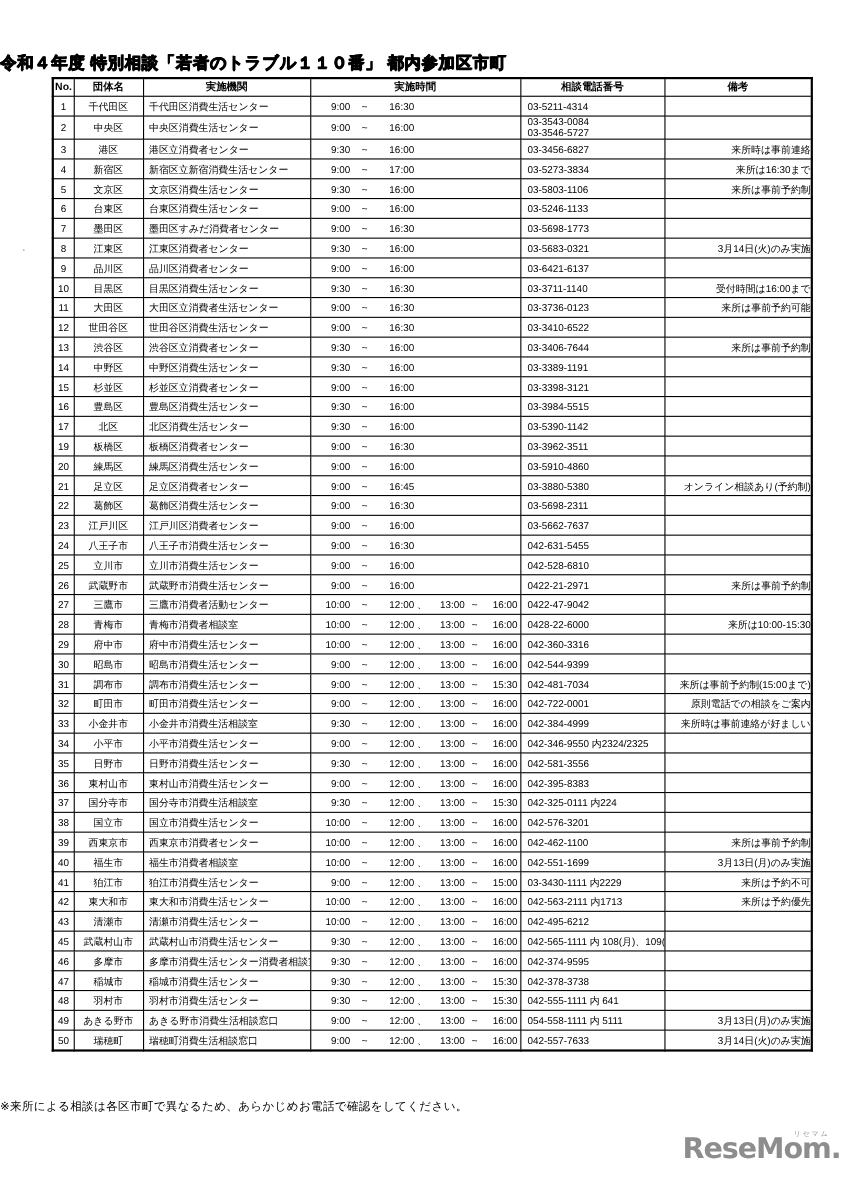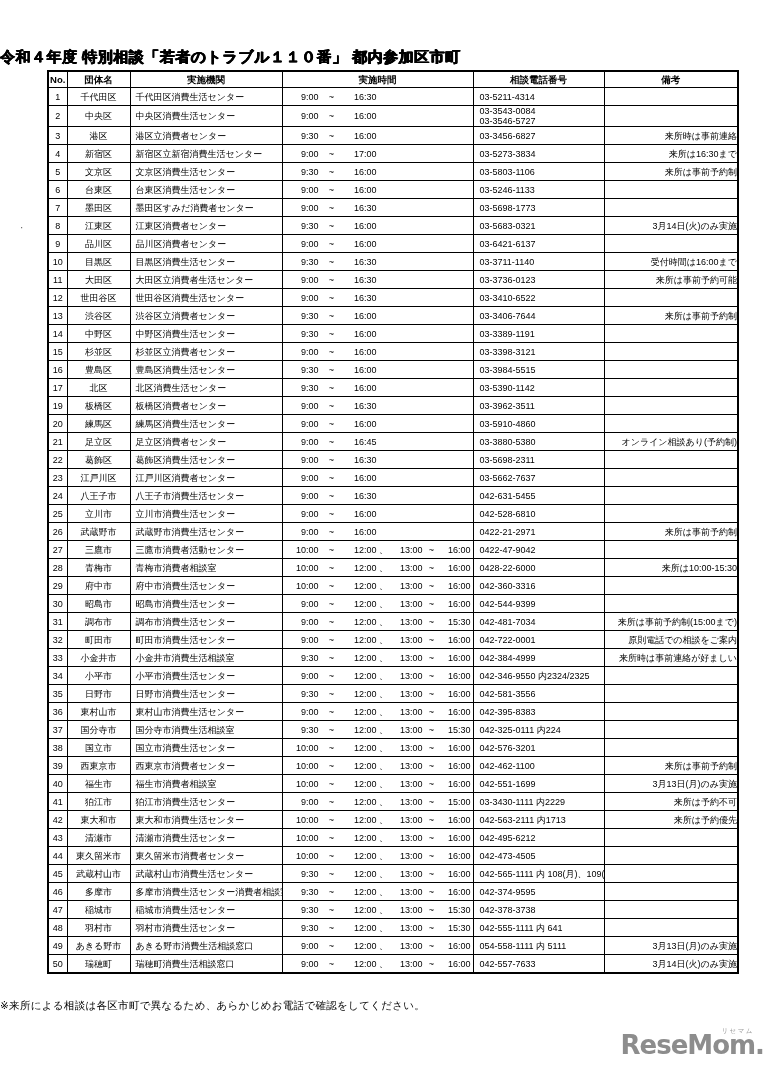--- a/index.html
+++ b/index.html
@@ -492,30 +492,20 @@
     <td class="c-no">43</td>
     <td class="c-name">清瀬市</td>
     <td class="c-org">清瀬市消費生活センター</td>
     <td class="c-time"><span class="ts r w-t1s">10:00</span><span class="ts c w-tl1">~</span><span class="ts r w-t1e">12:00</span><span class="ts c w-cm">、</span><span class="ts r w-t2s">13:00</span><span class="ts c w-tl2">~</span><span class="ts r w-t2e">16:00</span></td>
     <td class="c-phone">
           <div>042-495-6212</div>
         </td>
     <td class="c-note"></td>
   </tr>
       <tr>
-    <td class="c-no">44</td>
-    <td class="c-name">東久留米市</td>
-    <td class="c-org">東久留米市消費者センター</td>
-    <td class="c-time"><span class="ts r w-t1s">10:00</span><span class="ts c w-tl1">~</span><span class="ts r w-t1e">12:00</span><span class="ts c w-cm">、</span><span class="ts r w-t2s">13:00</span><span class="ts c w-tl2">~</span><span class="ts r w-t2e">16:00</span></td>
-    <td class="c-phone">
-          <div>042-473-4505</div>
-        </td>
-    <td class="c-note"></td>
-  </tr>
-      <tr>
     <td class="c-no">45</td>
     <td class="c-name">武蔵村山市</td>
     <td class="c-org">武蔵村山市消費生活センター</td>
     <td class="c-time"><span class="ts r w-t1s">9:30</span><span class="ts c w-tl1">~</span><span class="ts r w-t1e">12:00</span><span class="ts c w-cm">、</span><span class="ts r w-t2s">13:00</span><span class="ts c w-tl2">~</span><span class="ts r w-t2e">16:00</span></td>
     <td class="c-phone">
           <div>042-565-1111 内 108(月)、109(火)</div>
         </td>
     <td class="c-note"></td>
   </tr>
       <tr>

